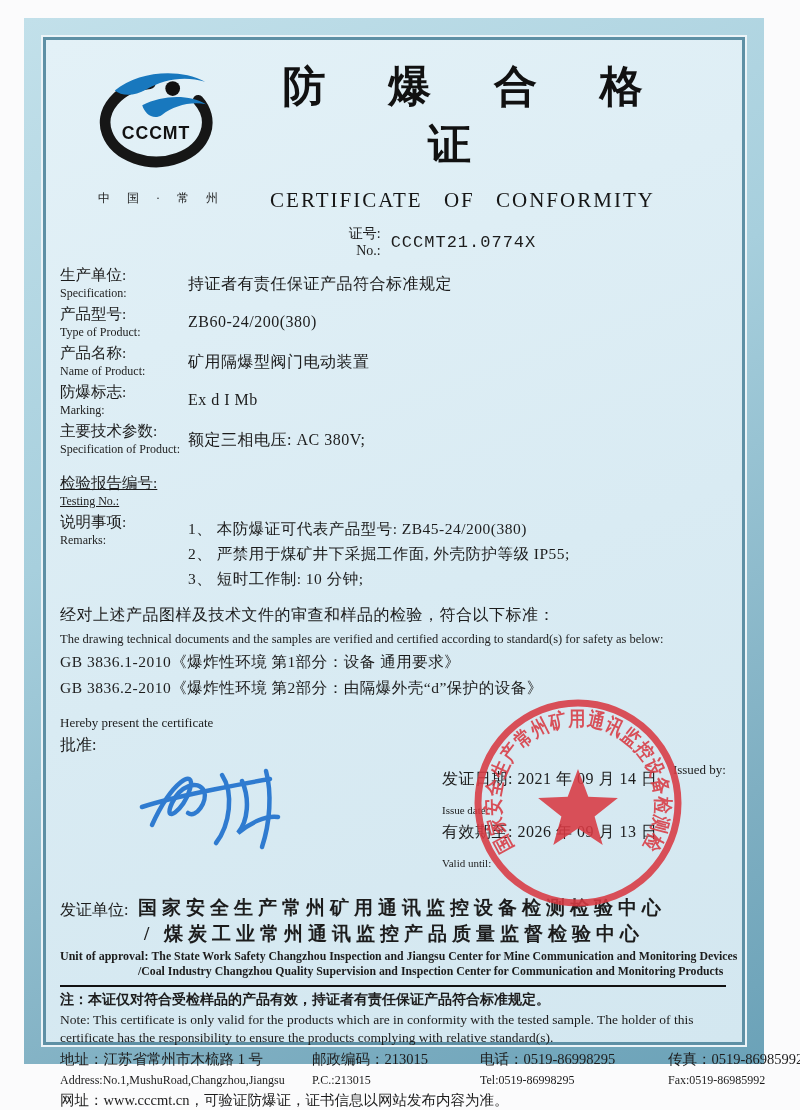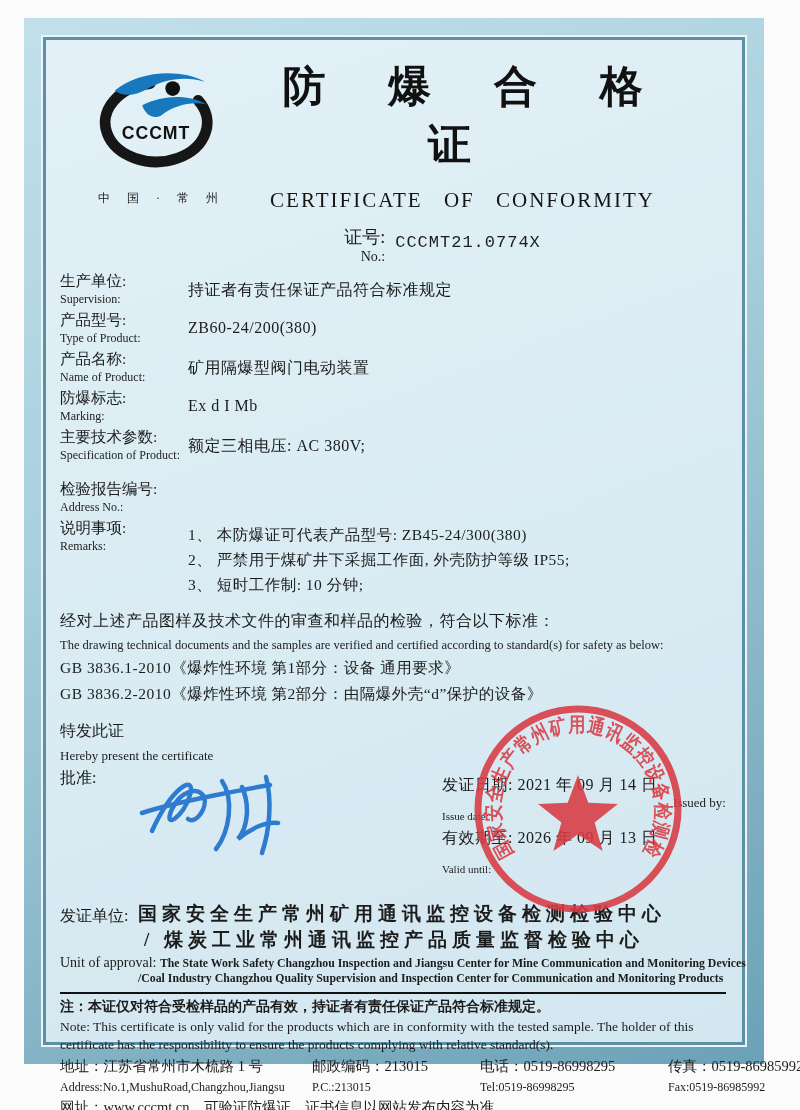--- a/index.html
+++ b/index.html
@@ -25,31 +25,31 @@
   }
   
   .hdr{ display:flex; }
   .logo-wrap{ width:165px; flex:0 0 165px; padding-top:14px; text-align:right; }
   .logo-region{ font-size:12px; letter-spacing:7px; margin-top:18px; color:#222; }
   .title-col{ flex:1; text-align:center; padding-top:8px; }
   .title-zh{ font-size:43px; font-weight:600; letter-spacing:26px; text-indent:26px; color:#111; }
   .title-en{ font-size:21px; letter-spacing:2px; word-spacing:14px; margin-top:14px; color:#151515; }
   .certno{ display:flex; justify-content:center; margin-top:12px; margin-left:-40px; }
   .certno .lbls{ text-align:right; margin-right:10px; }
-  .certno .zh{ font-size:18px; }
+  .certno .zh{ font-size:14px; }
   .certno .en{ font-size:14px; }
   .certno .val{ font-size:17px; letter-spacing:1px; padding-top:8px; font-family:"Liberation Mono","DejaVu Sans Mono",monospace; }
   
   .fields{ margin-top:6px; }
   .frow{ display:flex; margin-bottom:3px; }
   .frow .lbl{ width:118px; flex:0 0 118px; }
   .frow .lbl .zh{ font-size:15.5px; white-space:nowrap; }
   .frow .lbl .en{ font-size:12px; color:#222; white-space:nowrap; }
   .frow .val{ font-size:16px; padding-top:9px; padding-left:10px; letter-spacing:0.5px; }
-  .frow.gap{ margin-top:16px; }
+  .frow.gap{ margin-top:16px;text-decoration:underline; }
   .remlines .rl{ font-size:15.5px; line-height:1.62; }
   .frow .val.rem{ padding-top:4px; }
   
   .standards{ margin-top:14px; }
   .standards .zh{ font-size:16px; letter-spacing:0.5px; }
   .standards .en{ font-size:12.5px; margin-top:6px; color:#222; }
   .standards .gb{ font-size:15.5px; margin-top:5px; letter-spacing:0.5px; }
   
   .issue-area{ position:relative; height:178px; margin-top:16px; }
   .hereby-zh{ font-size:16px; }
@@ -64,21 +64,21 @@
   .stamp{ position:absolute; left:408px; top:-22px; opacity:0.88; }
   
   .approval{ margin-top:2px; }
   .ap-zh-row{ display:flex; }
   .ap-zh-row .lbl{ font-size:16px; flex:0 0 78px; padding-top:5px; white-space:nowrap; }
   .ap-lines{ flex:1; }
   .ap-line1,.ap-line2{ font-size:19px; font-weight:700; letter-spacing:5px; white-space:nowrap; }
   .ap-line2{ text-indent:6px; }
   .ap-en{ margin-top:2px; }
   .ap-en .l{ font-size:11.8px; font-weight:700; white-space:nowrap; }
-  .ap-en .l .pre{ font-weight:400; font-size:14px;text-align:center; }
+  .ap-en .l .pre{ font-weight:700; font-size:12px;text-align:center; }
   .ap-en .l2{ text-indent:78px; }
   
   .rule{ height:2px; background:#111; margin-top:6px; }
   .notes{ margin-top:4px; }
   .note-zh{ font-size:14px;font-weight:bold; }
   .note-en{ font-size:13.5px; line-height:1.3; margin-top:2px; }
   .contact{ display:flex; margin-top:4px; }
   .contact .c1{ flex:0 0 252px; } .contact .c2{ flex:0 0 168px; } .contact .c3{ flex:0 0 188px; } .contact .c4{ flex:1; }
   .contact.zh div{ font-size:14.5px; white-space:nowrap; }
   .contact.en div{ font-size:12px; white-space:nowrap; }
@@ -112,21 +112,21 @@
         <div class="val">CCCMT21.0774X</div>
       </div>
     </div>
     <div style="flex:0 0 26px"></div>
   </div>
 
   <div class="fields">
     <div class="frow">
       <div class="lbl">
             <div class="zh">生产单位:</div>
-            <div class="en">Supervision:</div>
+            <div class="en">Specification:</div>
           </div>
       <div class="val">持证者有责任保证产品符合标准规定</div>
     </div>
     <div class="frow">
       <div class="lbl">
             <div class="zh">产品型号:</div>
             <div class="en">Type of Product:</div>
           </div>
       <div class="val">ZB60-24/200(380)</div>
     </div>
@@ -148,45 +148,44 @@
       <div class="lbl">
             <div class="zh">主要技术参数:</div>
             <div class="en">Specification of Product:</div>
           </div>
       <div class="val">额定三相电压: AC 380V;</div>
     </div>
 
     <div class="frow gap">
       <div class="lbl">
             <div class="zh">检验报告编号:</div>
-            <div class="en">Address No.:</div>
+            <div class="en">Testing No.:</div>
           </div>
     </div>
     <div class="frow">
       <div class="lbl">
             <div class="zh">说明事项:</div>
             <div class="en">Remarks:</div>
           </div>
       <div class="val rem remlines">
-        <div class="rl">1、 本防爆证可代表产品型号: ZB45-24/300(380)</div>
+        <div class="rl">1、 本防爆证可代表产品型号: ZB45-24/200(380)</div>
         <div class="rl">2、 严禁用于煤矿井下采掘工作面, 外壳防护等级 IP55;</div>
         <div class="rl">3、 短时工作制: 10 分钟;</div>
       </div>
     </div>
   </div>
 
   <div class="standards">
     <div class="zh">经对上述产品图样及技术文件的审查和样品的检验，符合以下标准：</div>
     <div class="en">The drawing technical documents and the samples are verified and certified according to standard(s) for safety as below:</div>
     <div class="gb">GB 3836.1-2010《爆炸性环境 第1部分：设备 通用要求》</div>
     <div class="gb">GB 3836.2-2010《爆炸性环境 第2部分：由隔爆外壳“d”保护的设备》</div>
   </div>
 
   <div class="issue-area">
-    <div class="hereby-zh">特发此证</div>
     <div class="hereby-en">Hereby present the certificate</div>
     <div class="approve-zh">批准:</div>
     <div class="approve-en">Issued by:</div>
 
     <svg class="signature" width="170" height="95" viewBox="0 0 170 95">
       <g fill="none" stroke="#2f7bd0" stroke-width="4.5" stroke-linecap="round">
         <path d="M14,66 C34,22 58,8 52,30 C46,52 24,66 34,44 C42,27 60,20 66,32 C70,42 58,60 50,54"></path>
         <path d="M4,48 C40,36 120,22 132,20"></path>
         <path d="M84,16 C96,34 92,66 78,84"></path>
         <path d="M104,22 C112,40 110,62 100,74 C112,64 128,56 140,58"></path>

